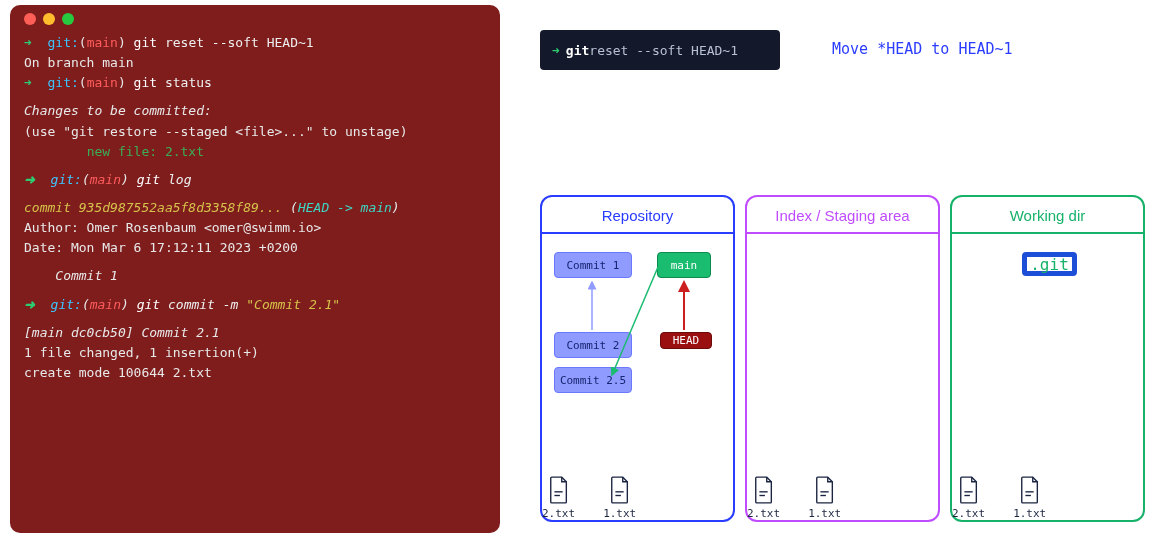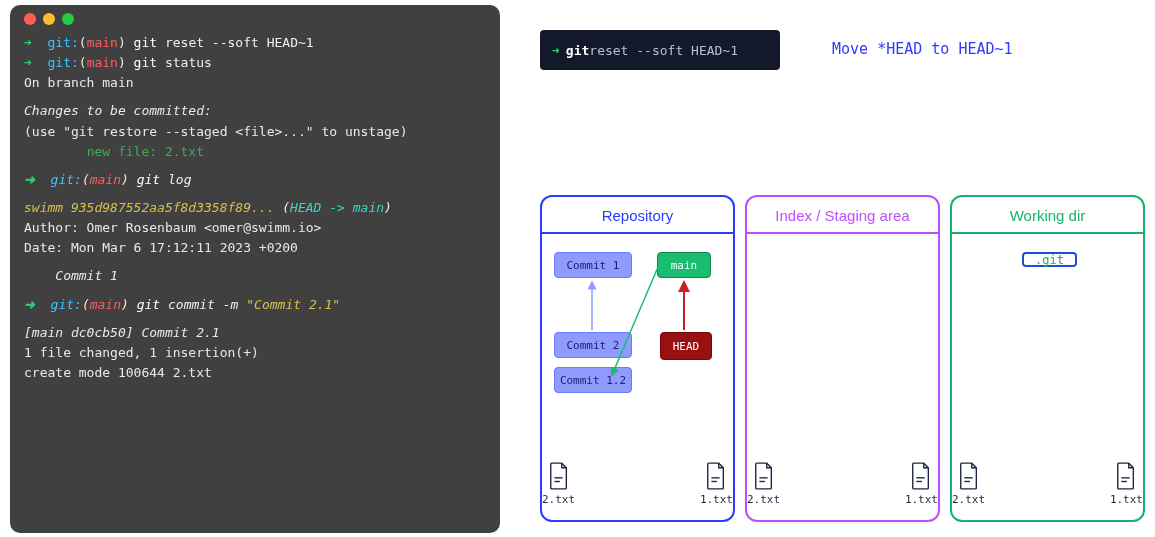--- a/index.html
+++ b/index.html
@@ -13,21 +13,21 @@
   }
   .mono { font-family: "SF Mono", Menlo, Monaco, Consolas, monospace; }
 
   
   .terminal {
     position: absolute;
     left: 10px;
     top: 5px;
     width: 490px;
     height: 528px;
-    background: #404040;
+    background: #7f1d1d;
     border-radius: 10px;
     padding: 8px 14px 14px 14px;
     color: #e8e8e8;
     font-size: 13px;
     line-height: 1.55;
   }
   .tbar { display: flex; gap: 7px; margin-bottom: 8px; }
   .dot { width: 12px; height: 12px; border-radius: 50%; }
   .dot.r { background: #ff5f56; }
   .dot.y { background: #ffbd2e; }
@@ -105,64 +105,64 @@
     width: 54px; height: 26px;
     background: #1abc6f;
     border: 1px solid #0d8a4e;
     border-radius: 4px;
     display: flex; align-items: center; justify-content: center;
     font-size: 11px; color: #fff;
     font-family: "SF Mono", Menlo, monospace;
   }
   .headbox {
     position: absolute;
-    width: 52px; height: 28px;
+    width: 52px; height: 17px;
     background: #9a0f0f;
     border: 1px solid #6d0a0a;
     border-radius: 4px;
     display: flex; align-items: center; justify-content: center;
     font-size: 11px; color: #fff;
     font-family: "SF Mono", Menlo, monospace;
   }
   .gitbox {
     position: absolute;
-    border: 2px solid #1d4ed8;
+    border: 5px solid #1d4ed8;
     color: #17b26a;
     border-radius: 4px;
-    width: 55px; height: 15px;
-    display: flex; align-items: center; justify-content: center;
-    font-size: 12px;
-    font-family: "SF Mono", Menlo, monospace;
-  }
-
-  
-  .files { position: absolute; bottom: 14px; left: 0; right: 0; display: flex; justify-content: space-between; }
+    width: 55px; height: 24px;
+    display: flex; align-items: center; justify-content: center;
+    font-size: 16px;
+    font-family: "SF Mono", Menlo, monospace;
+  }
+
+  
+  .files { position: absolute; bottom: 0; left: 0; right: 0; display: flex; justify-content: flex-start; gap: 28px; }
   .file { display: flex; flex-direction: column; align-items: center; gap: 3px; color: #1c2540; }
   .file svg { width: 22px; height: 28px; }
   .file span { font-size: 11px; font-family: "SF Mono", Menlo, monospace; color: #1c2540; }
 
   .svglayer { position: absolute; left: 0; top: 0; pointer-events: none; }
 </style>
 </head>
 <body>
 
 <div class="terminal mono">
   <div class="tbar">
     <div class="dot r"></div>
     <div class="dot y"></div>
     <div class="dot g"></div>
   </div>
   <div><span class="arrow">➜</span>&nbsp;&nbsp;<span class="gitlabel">git:</span><span>(</span><span class="branch">main</span><span>)</span> <span class="gitword">git</span> <span class="cmd">reset --soft HEAD~1</span></div>
+  <div>On branch main</div>
   <div><span class="arrow">➜</span>&nbsp;&nbsp;<span class="gitlabel">git:</span><span>(</span><span class="branch">main</span><span>)</span> <span class="gitword">git</span> <span class="cmd">status</span></div>
-  <div>On branch main</div>
   <div class="para">Changes to be committed:</div>
   <div>  (use "git restore --staged &lt;file&gt;..." to unstage)</div>
   <div>&nbsp;&nbsp;&nbsp;&nbsp;&nbsp;&nbsp;&nbsp;&nbsp;<span class="newfile">new file:   2.txt</span></div>
   <div class="para"><span class="arrow">➜</span>&nbsp;&nbsp;<span class="gitlabel">git:</span><span>(</span><span class="branch">main</span><span>)</span> <span class="gitword">git</span> <span class="cmd">log</span></div>
-  <div class="para"><span class="yellow">swimm 935d987552aa5f8d3358f89...</span> <span>(</span><span class="cyan">HEAD -&gt; main</span><span>)</span></div>
+  <div class="para"><span class="yellow">commit 935d987552aa5f8d3358f89...</span> <span>(</span><span class="cyan">HEAD -&gt; main</span><span>)</span></div>
   <div>Author: Omer Rosenbaum &lt;omer@swimm.io&gt;</div>
   <div>Date:   Mon Mar 6 17:12:11 2023 +0200</div>
   <div class="para">&nbsp;&nbsp;&nbsp;&nbsp;<span>Commit 1</span></div>
   <div class="para"><span class="arrow">➜</span>&nbsp;&nbsp;<span class="gitlabel">git:</span><span>(</span><span class="branch">main</span><span>)</span> <span class="gitword">git</span> <span class="cmd">commit -m</span> <span class="commitstr">"Commit 2.1"</span></div>
   <div class="para">[main dc0cb50] Commit 2.1</div>
   <div> 1 file changed, 1 insertion(+)</div>
   <div> create mode 100644 2.txt</div>
 </div>
 
 <div class="miniterm mono">
@@ -170,21 +170,21 @@
   <span class="gitw">git</span>
   <span class="rest"> reset --soft HEAD~1</span>
 </div>
 
 <div class="bluelink">Move *HEAD to HEAD~1</div>
 
 <div class="panel repo">
   <h3>Repository</h3>
   <div class="commitbox" style="left:12px; top:55px;">Commit 1</div>
   <div class="commitbox" style="left:12px; top:135px;">Commit 2</div>
-  <div class="commitbox" style="left:12px; top:170px;">Commit 1.2</div>
+  <div class="commitbox" style="left:12px; top:170px;">Commit 2.5</div>
   <div class="mainbox" style="left:115px; top:55px;">main</div>
   <div class="headbox" style="left:118px; top:135px;">HEAD</div>
   <svg class="svglayer" width="195" height="240">
     <defs>
       <marker id="ah-purple" markerWidth="6" markerHeight="6" refX="5" refY="3" orient="auto">
           <path d="M0,0 L6,3 L0,6 Z" fill="#8f9bff"></path>
         </marker>
       <marker id="ah-red" markerWidth="6" markerHeight="6" refX="5" refY="3" orient="auto">
           <path d="M0,0 L6,3 L0,6 Z" fill="#cc1f1f"></path>
         </marker>

